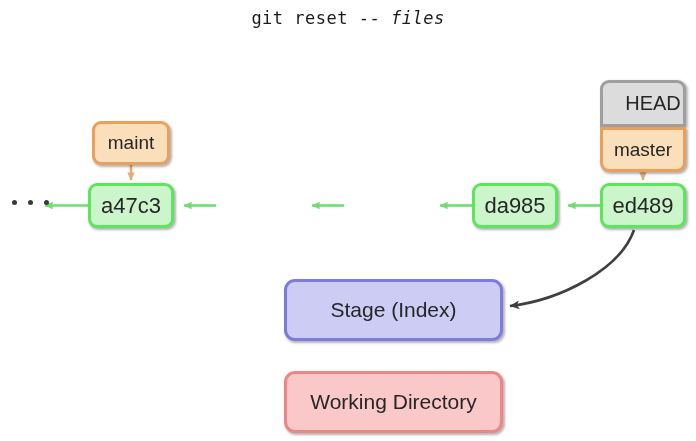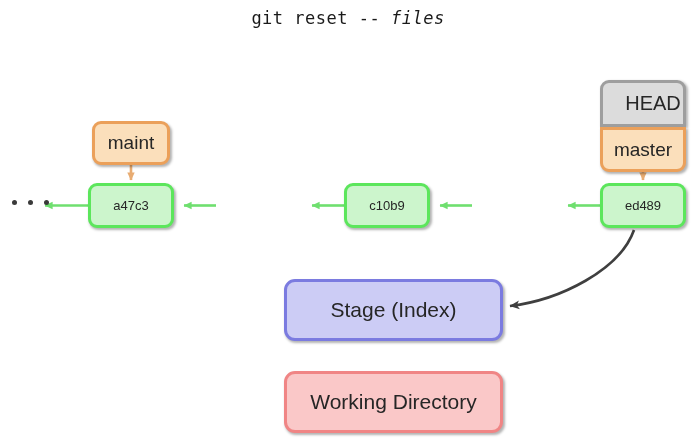--- a/index.html
+++ b/index.html
@@ -52,21 +52,21 @@
     color: #262626;
     white-space: nowrap;
     box-shadow: 1.5px 2px 2.5px rgba(0,0,0,0.30);
   }
 
   .commit {
     width: 86px;
     height: 45px;
     background: #ccf5cc;
     border-color: #5ce65c;
-    font-size: 13px;
+    font-size: 22px;
   }
 
   .branch {
     width: 78px;
     height: 44px;
     background: #fbdfbb;
     border-color: #eba05a;
     border-radius: 9px;
     font-size: 19px;
   }
@@ -179,22 +179,22 @@
     <span>maint</span>
   </div>
 
   <div class="node master-box" style="left:600px; top:127px;">
     <span>master</span>
   </div>
 
   <div class="node commit" style="left:88px; top:183px;">
     <span>a47c3</span>
   </div>
-  <div class="node commit" style="left:344px; top:183px;">
-    <span>c10b9</span>
+  <div class="node commit" style="left:472px; top:183px;">
+    <span>da985</span>
   </div>
   <div class="node commit" style="left:600px; top:183px;">
     <span>ed489</span>
   </div>
 
   <div class="node area wd-box" style="left:284px; top:371px;">
     <span>Working Directory</span>
   </div>
 
   <div class="node area stage-box" style="left:284px; top:279px;">

